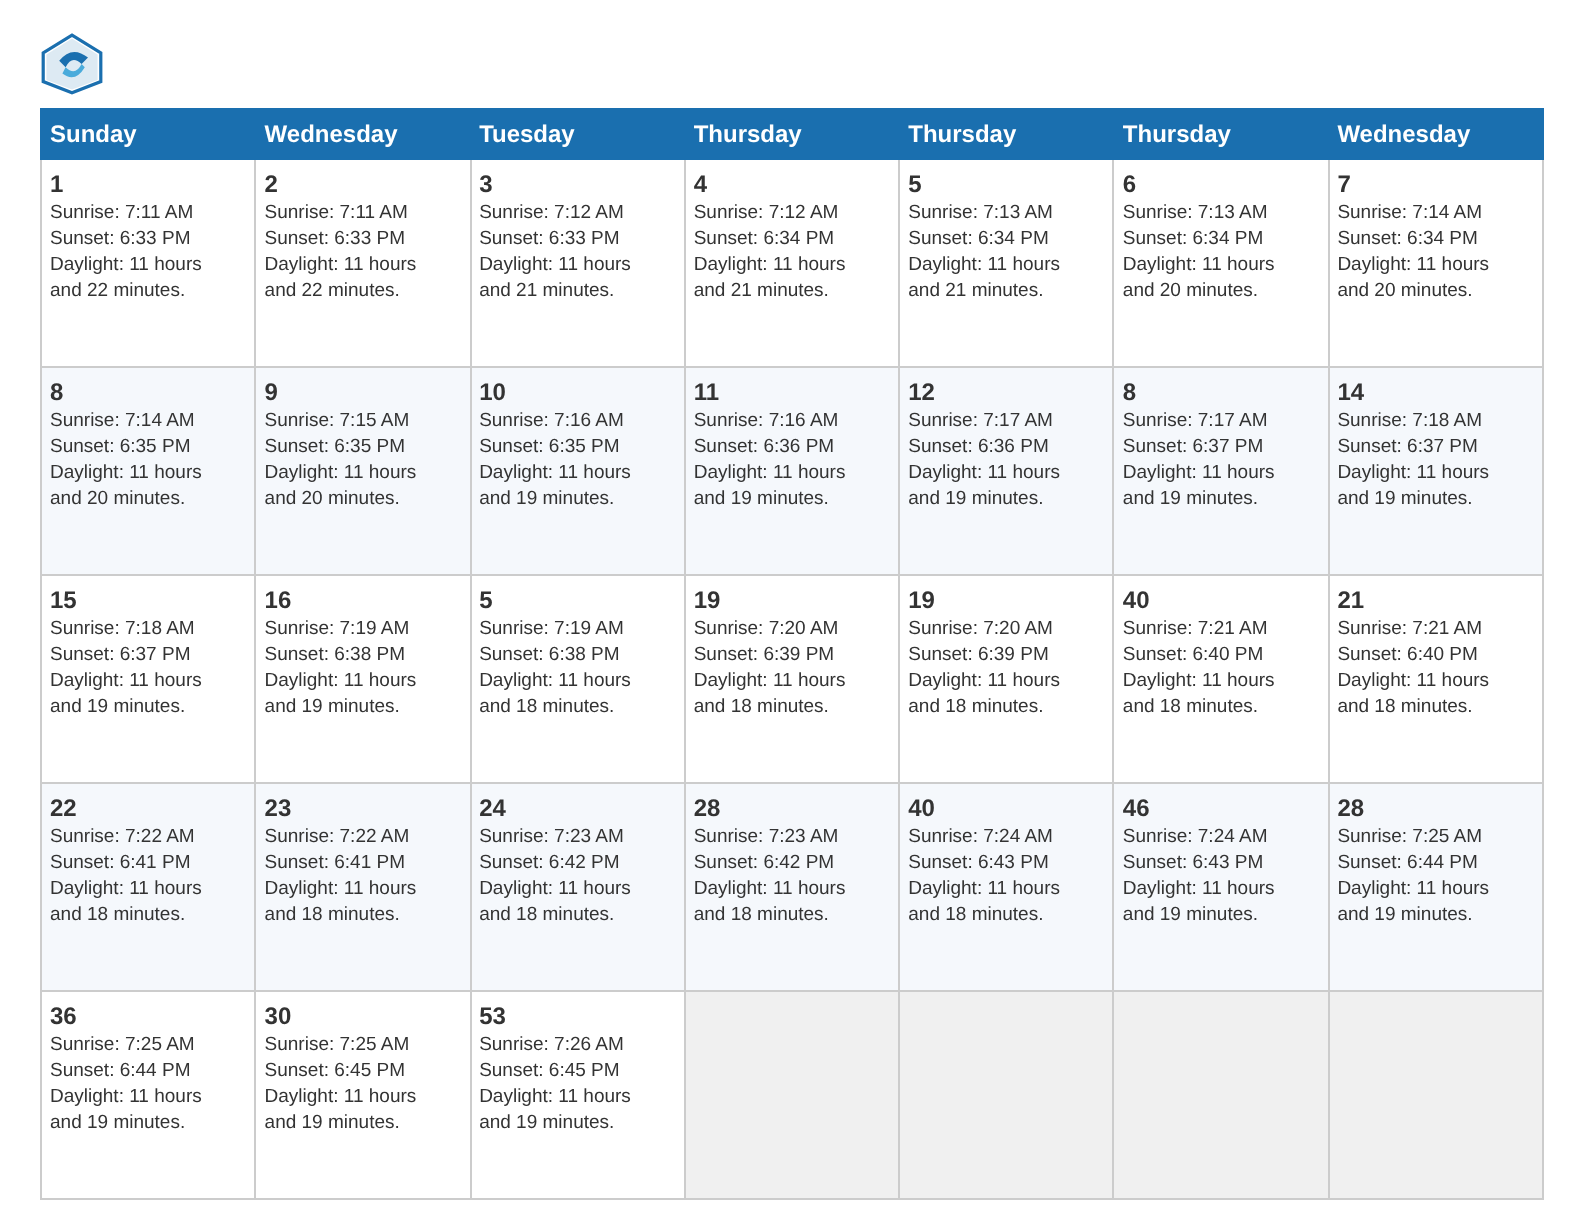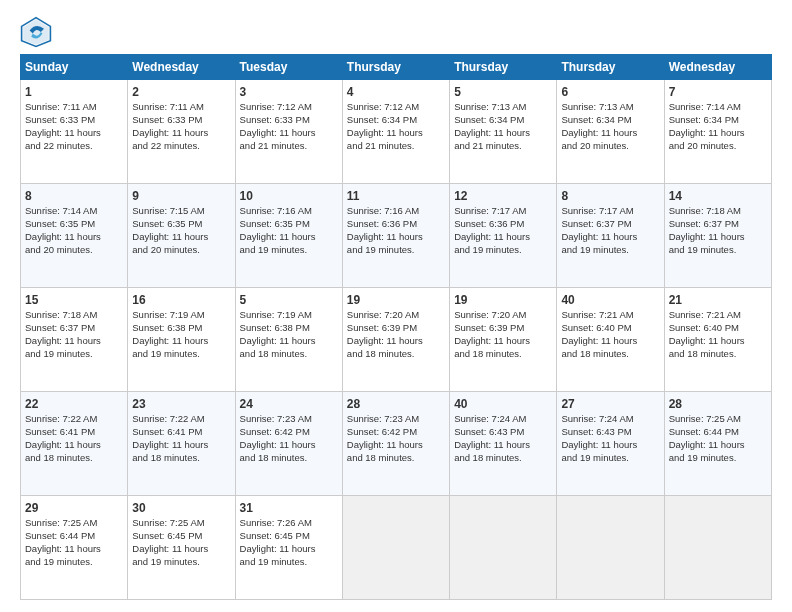--- a/index.html
+++ b/index.html
@@ -316,51 +316,51 @@
             <span style="display: block;">and 18 minutes.</span>
           </td>
           <td>
             <span class="day-num">40</span>
             <span style="display: block;">Sunrise: 7:24 AM</span>
             <span style="display: block;">Sunset: 6:43 PM</span>
             <span style="display: block;">Daylight: 11 hours</span>
             <span style="display: block;">and 18 minutes.</span>
           </td>
           <td>
-            <span class="day-num">27</span>
+            <span class="day-num">46</span>
             <span style="display: block;">Sunrise: 7:24 AM</span>
             <span style="display: block;">Sunset: 6:43 PM</span>
             <span style="display: block;">Daylight: 11 hours</span>
             <span style="display: block;">and 19 minutes.</span>
           </td>
           <td>
             <span class="day-num">28</span>
             <span style="display: block;">Sunrise: 7:25 AM</span>
             <span style="display: block;">Sunset: 6:44 PM</span>
             <span style="display: block;">Daylight: 11 hours</span>
             <span style="display: block;">and 19 minutes.</span>
           </td>
         </tr>
         <tr>
           <td>
-            <span class="day-num">29</span>
+            <span class="day-num">36</span>
             <span style="display: block;">Sunrise: 7:25 AM</span>
             <span style="display: block;">Sunset: 6:44 PM</span>
             <span style="display: block;">Daylight: 11 hours</span>
             <span style="display: block;">and 19 minutes.</span>
           </td>
           <td>
             <span class="day-num">30</span>
             <span style="display: block;">Sunrise: 7:25 AM</span>
             <span style="display: block;">Sunset: 6:45 PM</span>
             <span style="display: block;">Daylight: 11 hours</span>
             <span style="display: block;">and 19 minutes.</span>
           </td>
           <td>
-            <span class="day-num">31</span>
+            <span class="day-num">53</span>
             <span style="display: block;">Sunrise: 7:26 AM</span>
             <span style="display: block;">Sunset: 6:45 PM</span>
             <span style="display: block;">Daylight: 11 hours</span>
             <span style="display: block;">and 19 minutes.</span>
           </td>
           <td class="empty"></td>
           <td class="empty"></td>
           <td class="empty"></td>
           <td class="empty"></td>
         </tr>

